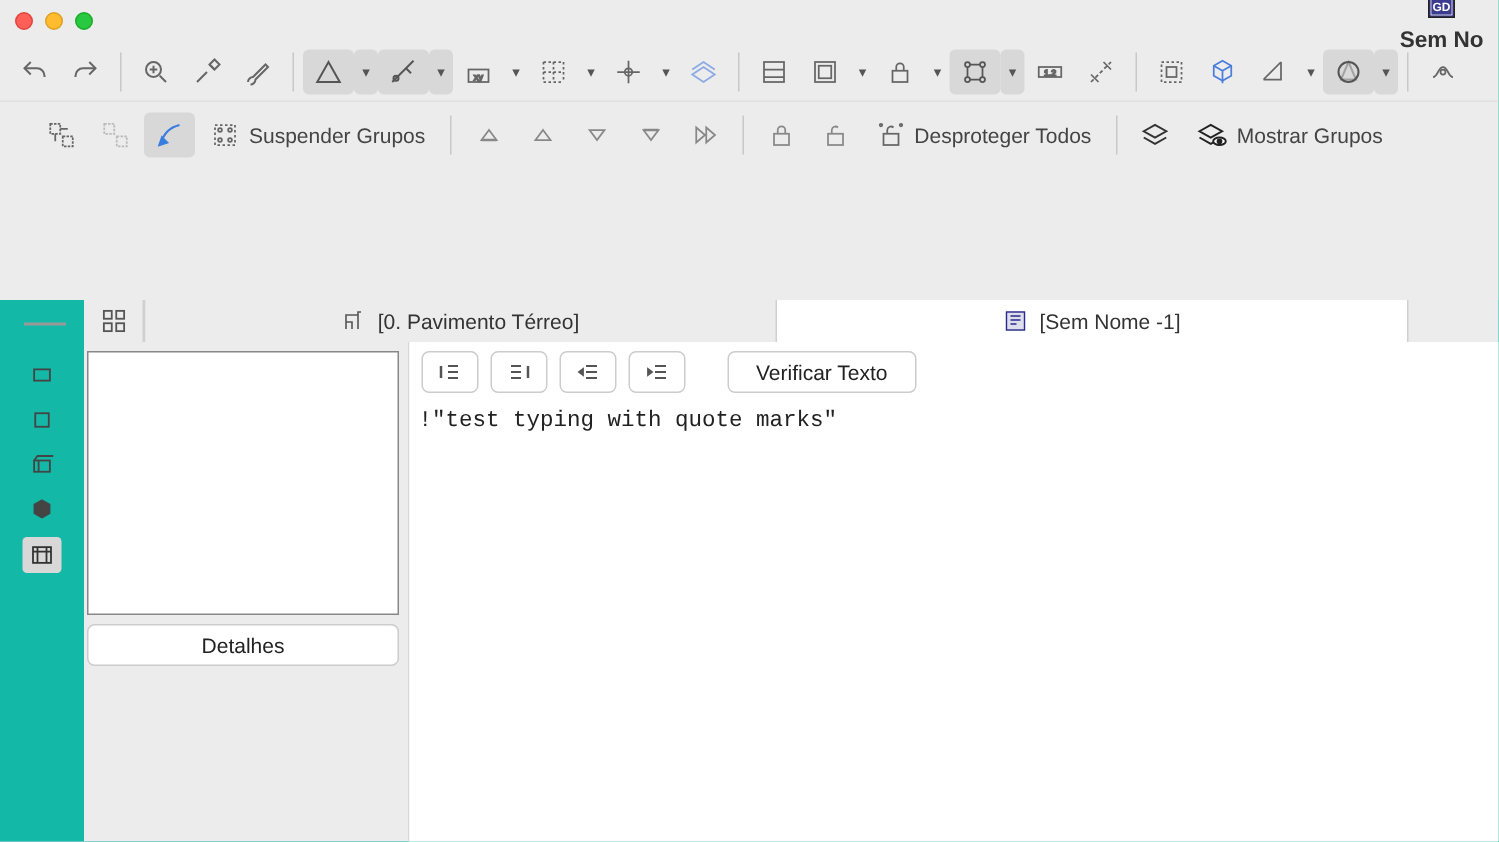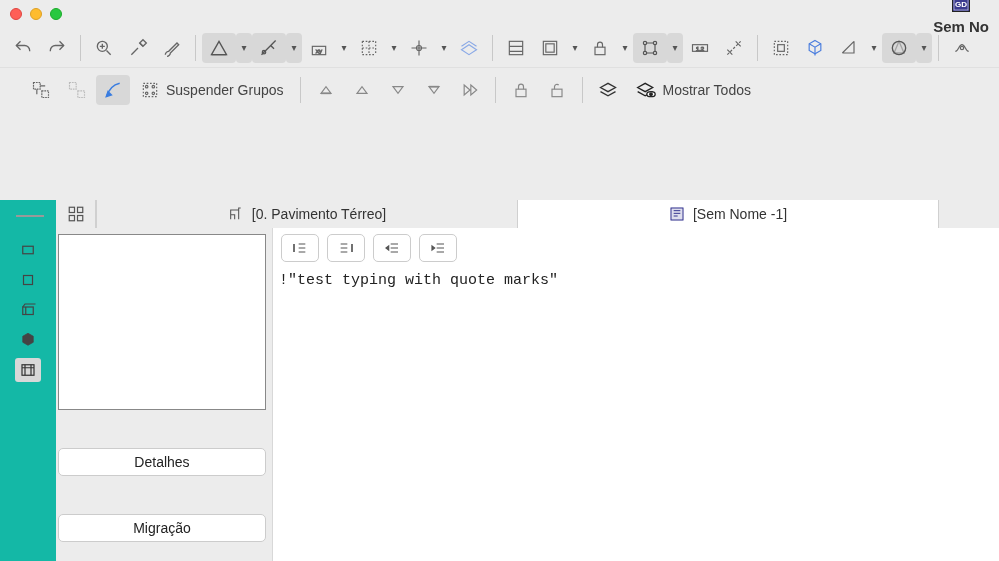--- a/index.html
+++ b/index.html
@@ -121,21 +121,20 @@
     border:1px solid #888;
   }
   .pbtn {
     height:28px;
     background:#fff;
     border:1px solid #ccc;
     border-radius:5px;
     display:flex; align-items:center; justify-content:center;
     font-size:14px;
     color:#222;
-    margin-top:32px;
   }
   .editor-col {
     flex:1;
     background:#fff;
     border-left:1px solid #d8d8d8;
     display:flex; flex-direction:column;
   }
   .editor-toolbar {
     height:40px;
     background:#fff;
@@ -430,35 +429,44 @@
         <rect x="6" y="11" width="12" height="9"></rect>
         <path d="M9 11V8a3 3 0 016 0v3"></path>
       </svg>
   </div>
   <div class="tbtn">
     <svg viewBox="0 0 24 24" fill="none" stroke="#888" stroke-width="1.4">
         <rect x="6" y="11" width="12" height="9"></rect>
         <path d="M9 11V8a3 3 0 015-2"></path>
       </svg>
   </div>
+  <div class="txtbtn">
+    <svg width="20" height="20" viewBox="0 0 24 24" fill="none" stroke="#666" stroke-width="1.4">
+        <rect x="6" y="11" width="12" height="9"></rect>
+        <path d="M9 11V8a3 3 0 015-2"></path>
+        <circle cx="4" cy="4" r="1"></circle>
+        <circle cx="20" cy="4" r="1"></circle>
+      </svg>
+    <span>Desproteger Todos</span>
+  </div>
   <div class="sep"></div>
   <div class="tbtn">
     <svg viewBox="0 0 24 24" fill="none" stroke="#333" stroke-width="1.6">
         <path d="M3 9l9-5 9 5-9 5z"></path>
         <path d="M3 14l9 5 9-5"></path>
       </svg>
   </div>
   <div class="txtbtn">
     <svg width="22" height="20" viewBox="0 0 26 24" fill="none" stroke="#222" stroke-width="1.6">
         <path d="M3 9l9-5 9 5-9 5z"></path>
         <path d="M3 14l9 5 9-5"></path>
         <ellipse cx="19" cy="17" rx="5" ry="3" fill="#fff" stroke="#222"></ellipse>
         <circle cx="19" cy="17" r="1.5" fill="#222"></circle>
       </svg>
-    <span>Mostrar Todos</span>
+    <span>Mostrar Grupos</span>
   </div>
 </div>
 
 <div class="spacer-area"></div>
 
 <div class="content-area">
 
   <div class="left-gutter">
     <div class="gutter-top">
       <div class="gutter-line"></div>
@@ -525,23 +533,20 @@
       <div class="tab-divider"></div>
       <div style="width:60px"></div>
     </div>
 
     <div class="lower">
 
       <div class="panel-col">
         <div class="preview-box"></div>
         <div class="pbtn">
             <span>Detalhes</span>
-          </div>
-        <div class="pbtn">
-            <span>Migração</span>
           </div>
       </div>
 
       <div class="editor-col">
         <div class="editor-toolbar">
           <div class="ebtn">
             <svg viewBox="0 0 24 24" width="20" height="16" fill="none" stroke="#555" stroke-width="1.8">
                 <path d="M10 6h10M10 12h10M10 18h10"></path>
                 <path d="M3 6v12" stroke-width="2.5"></path>
               </svg>
@@ -558,19 +563,22 @@
                 <path d="M7 9l-4 3 4 3z" fill="#555"></path>
               </svg>
           </div>
           <div class="ebtn">
             <svg viewBox="0 0 24 24" width="20" height="16" fill="none" stroke="#555" stroke-width="1.8">
                 <path d="M10 6h11M10 12h11M10 18h11"></path>
                 <path d="M3 9l4 3-4 3z" fill="#555"></path>
               </svg>
           </div>
           <div style="width:12px"></div>
+          <div class="verify-btn">
+            <span>Verificar Texto</span>
+          </div>
         </div>
         <div class="editor-text"><span>!</span><span>"test typing with quote marks"</span></div>
       </div>
 
     </div>
   </div>
 </div>
 
 </body></html>

